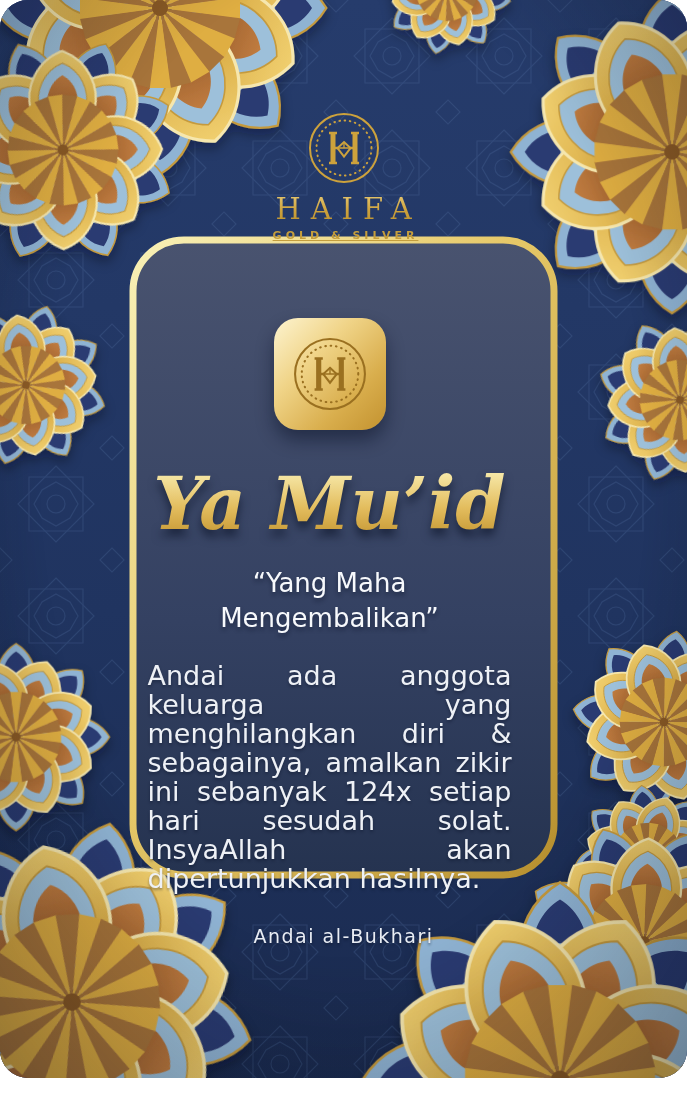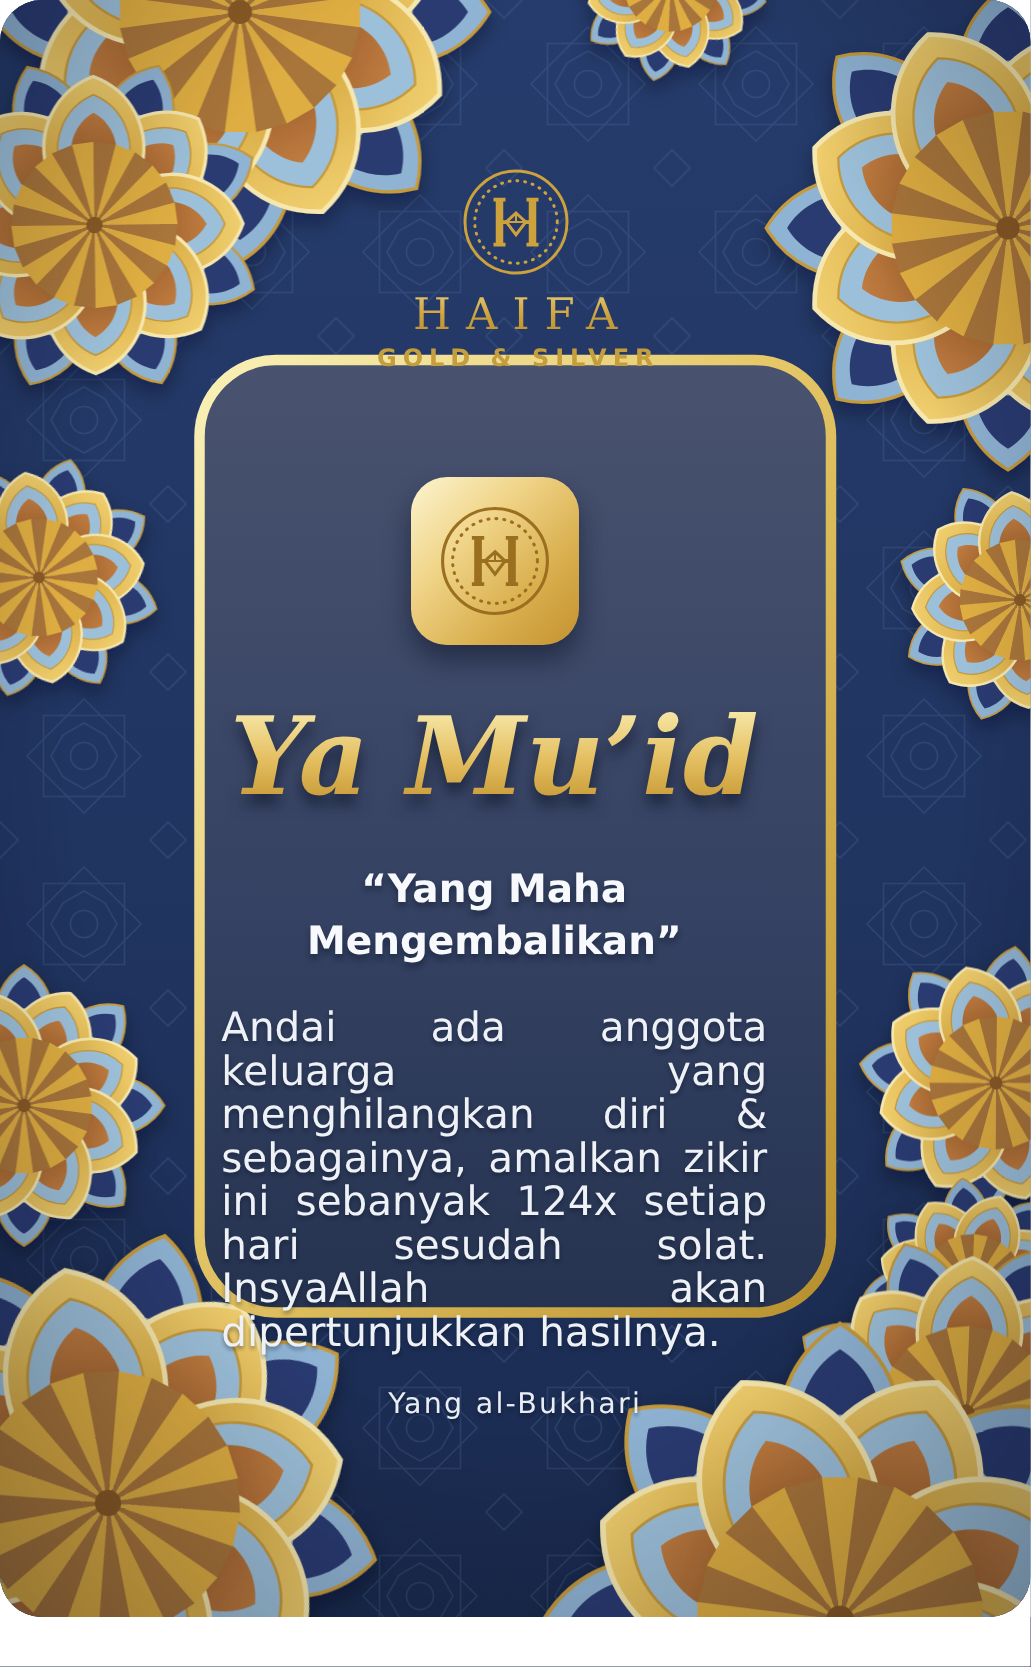--- a/index.html
+++ b/index.html
@@ -6,32 +6,32 @@
   .stage{width:687px;height:1078px;position:relative;font-family:"DejaVu Sans","Liberation Sans",sans-serif;}
   .card{position:absolute;inset:0;border-radius:28px;overflow:hidden;background:#21365f;}
   .card svg.bg{position:absolute;inset:0;display:block;}
   
   .logo{position:absolute;top:112px;left:0;right:0;text-align:center;z-index:5;}
   .logo .mark{display:block;margin:0 auto;}
   .brand-name{margin-top:8px;font-size:29px;font-weight:500;letter-spacing:10px;padding-left:10px;
     background:linear-gradient(180deg,#e9cc77 0%,#cda23c 55%,#b98f2e 100%);
     -webkit-background-clip:text;background-clip:text;color:transparent;
     font-family:"DejaVu Serif","Liberation Serif",serif;}
-  .brand-tagline{margin-top:3px;font-size:16px;font-weight:700;letter-spacing:4px;padding-left:4px;color:#c49d3c;}
+  .brand-tagline{margin-top:3px;font-size:11px;font-weight:700;letter-spacing:4px;padding-left:4px;color:#c49d3c;text-decoration:underline;}
   
   .content{position:absolute;left:119px;top:240px;width:421px;height:635px;z-index:6;text-align:center;}
   .badge{width:112px;height:112px;margin:78px auto 0;border-radius:24px;
     background:linear-gradient(135deg,#fdf4d0 0%,#f0d488 35%,#d9ae4d 70%,#c3922f 100%);
     box-shadow:0 10px 18px rgba(5,12,30,.45);display:flex;align-items:center;justify-content:center;}
   .title{margin-top:38px;font-family:"DejaVu Serif","Liberation Serif",serif;font-style:italic;font-weight:700;
     font-size:72px;line-height:1;
     background:linear-gradient(180deg,#f9eeb2 0%,#e3bd5e 55%,#c2932f 100%);
     -webkit-background-clip:text;background-clip:text;color:transparent;
     filter:drop-shadow(0 7px 5px rgba(8,16,36,.6));}
-  .subtitle{margin:36px auto 0;width:330px;font-size:26px;line-height:1.33;font-weight:700;color:#f7f9fc;
+  .subtitle{margin:26px auto 0;width:330px;font-size:26px;line-height:1.33;font-weight:400;color:#f7f9fc;
     text-shadow:0 3px 4px rgba(8,16,36,.45);}
   .body-text{margin:26px auto 0;width:364px;font-size:27px;line-height:29px;color:#eef1f6;
     text-align:justify;text-shadow:0 2px 3px rgba(8,16,36,.4);}
   
   .source{position:absolute;top:925px;left:0;right:0;text-align:center;font-size:19px;letter-spacing:1.5px;
     color:#e9edf4;z-index:5;text-shadow:0 2px 3px rgba(8,16,36,.5);}
 </style>
 </head>
 <body>
 
@@ -186,16 +186,16 @@
   <div class="badge">
     <svg width="74" height="74" viewBox="-36 -36 72 72" style="color:#9a7020">
       <use href="#monogram"></use>
     </svg>
   </div>
   <div class="title">Ya Mu’id</div>
   <div class="subtitle">“Yang Maha Mengembalikan”</div>
   <div class="body-text">Andai ada anggota keluarga yang menghilangkan diri &amp; sebagainya, amalkan zikir ini sebanyak 124x setiap hari sesudah solat. InsyaAllah akan dipertunjukkan hasilnya.</div>
 </div>
 
-<div class="source">Yang al-Bukhari</div>
+<div class="source">Andai al-Bukhari</div>
 
 </div>
 </div>
 
 </body></html>

